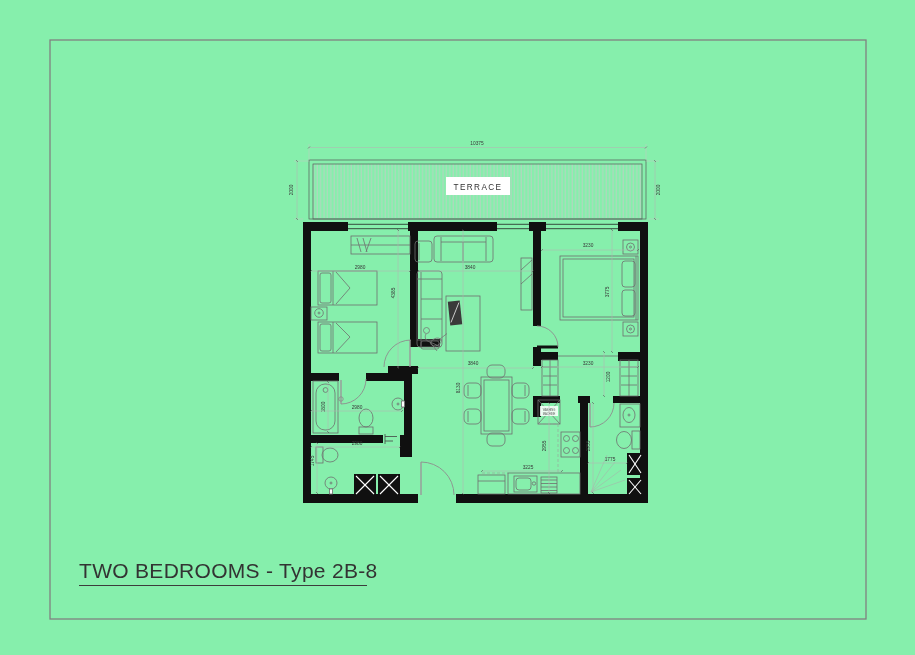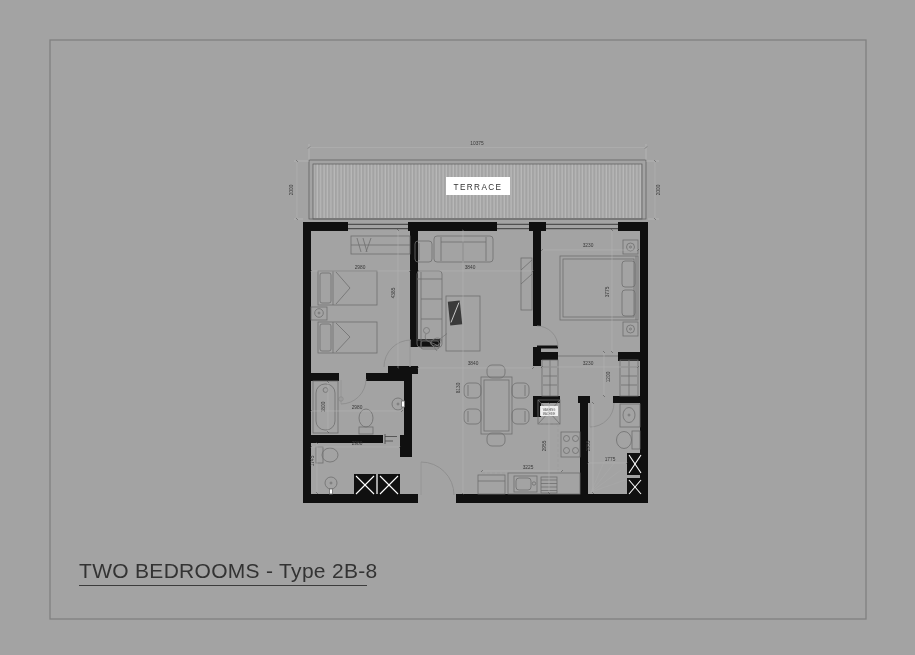--- a/index.html
+++ b/index.html
@@ -1,16 +1,16 @@
 <!DOCTYPE html>
 <html><head>
 <meta charset="utf-8">
 <style>
   html,body{margin:0;padding:0;background:#ffffff;}
-  #page{position:relative;width:915px;height:655px;background:#a3a3a3;overflow:hidden;
+  #page{position:relative;width:915px;height:655px;background:#86efac;overflow:hidden;
         font-family:"Liberation Sans",sans-serif;}
   svg{display:block;}
   svg text{font-family:"Liberation Sans",sans-serif;}
   .wall{fill:#101010;stroke:none;}
   .furn{fill:none;stroke:#6e6e6e;stroke-width:0.8;}
   .furnw{fill:#ffffff;stroke:#6e6e6e;stroke-width:0.8;}
   .thin{fill:none;stroke:#5a5a5a;stroke-width:0.7;}
   .door{fill:none;stroke:#8d8d8d;stroke-width:0.9;}
   .leaf{stroke:#9a9a9a;stroke-width:1.4;}
   .dimline{stroke:#b3b3b3;stroke-width:0.55;fill:none;}

